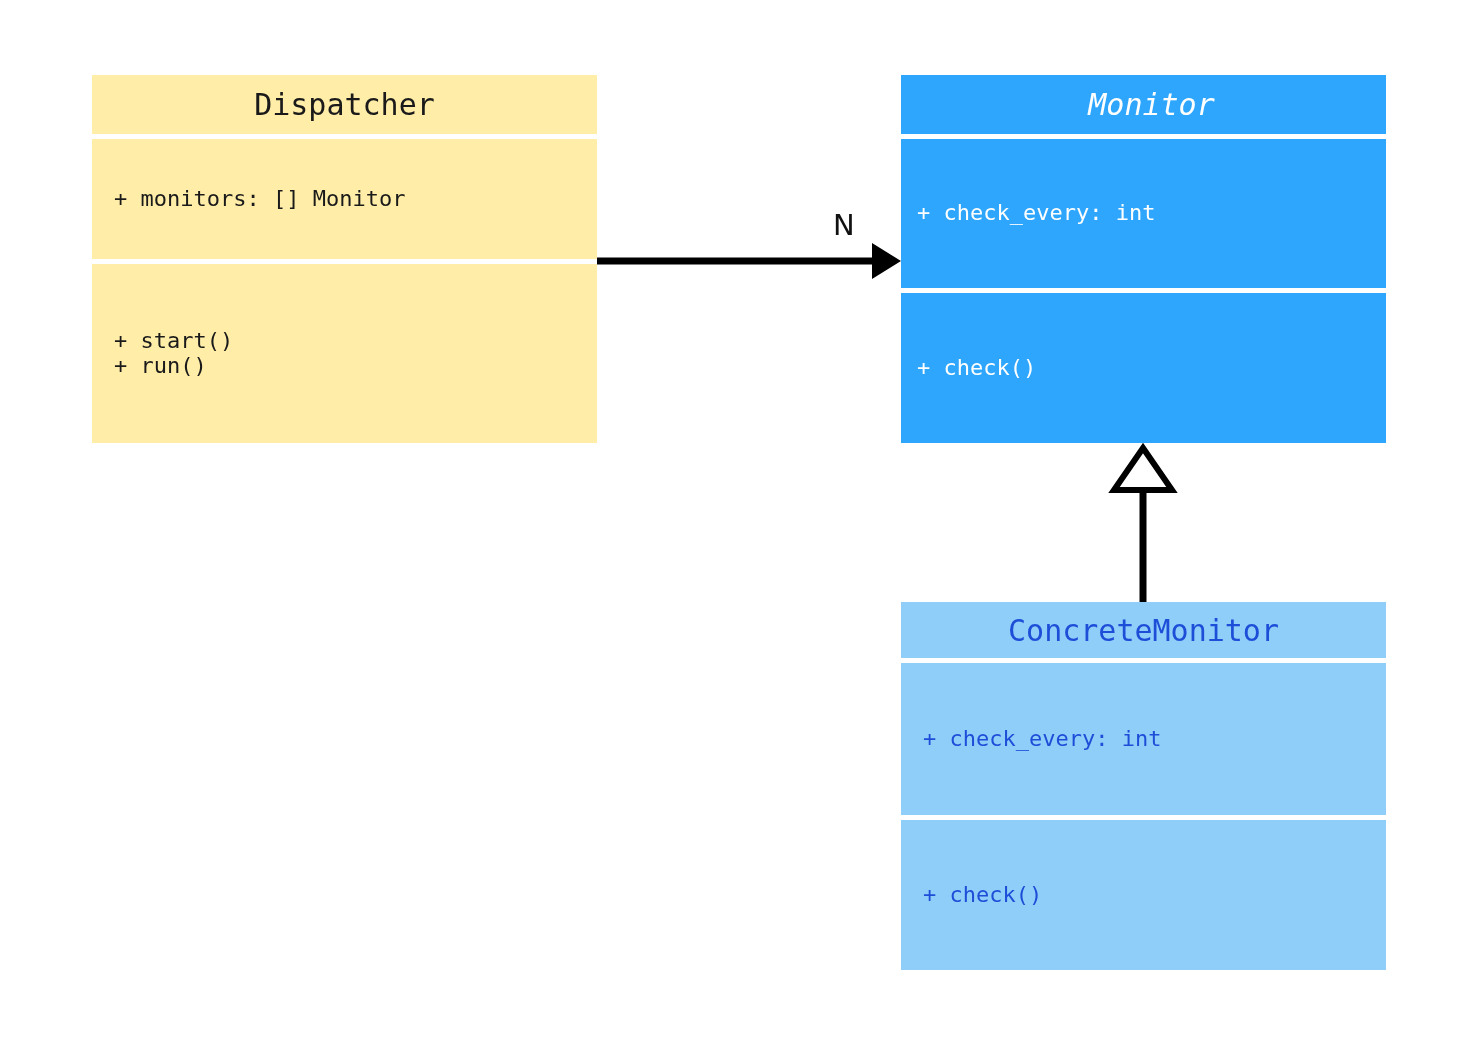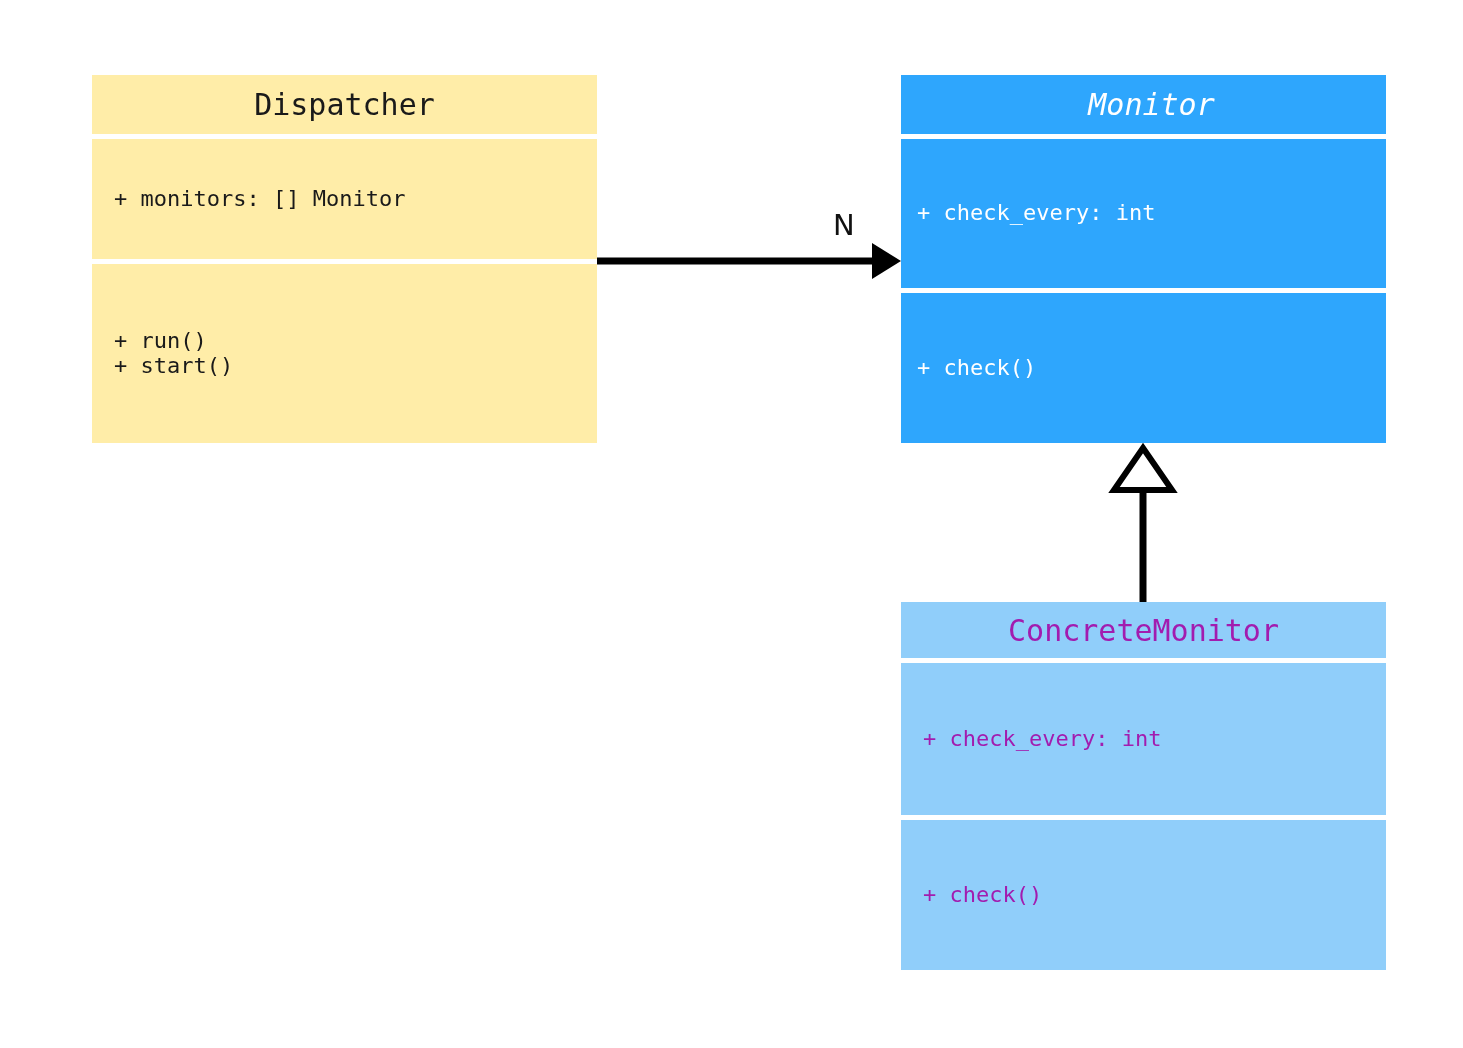--- a/index.html
+++ b/index.html
@@ -61,21 +61,21 @@
     background: #2ea6fd;
     color: #ffffff;
     padding-left: 16px;
   }
   .cls-monitor .uml-title {
     font-style: italic;
   }
   
   .cls-concrete .uml-compartment {
     background: #90cefa;
-    color: #a21caf;
+    color: #1d4ed8;
   }
 
   
   .connector-svg {
     position: absolute;
     left: 0;
     top: 0;
     width: 1463px;
     height: 1048px;
     pointer-events: none;
@@ -96,22 +96,22 @@
 <div id="canvas">
 
   <div class="uml-class cls-dispatcher" style="left:76px; top:75px; width:521px; height:368px;padding-left:16px;">
     <div class="uml-compartment uml-title" style="height:59px;">Dispatcher</div>
     <div style="height:5px;"></div>
     <div class="uml-compartment uml-members" style="height:120px;">
       <div class="uml-member-line">+ monitors: [] Monitor</div>
     </div>
     <div style="height:5px;"></div>
     <div class="uml-compartment uml-members" style="height:179px;">
+      <div class="uml-member-line">+ start()</div>
       <div class="uml-member-line">+ run()</div>
-      <div class="uml-member-line">+ start()</div>
     </div>
   </div>
 
   <div class="uml-class cls-monitor" style="left:901px; top:75px; width:485px; height:368px;">
     <div class="uml-compartment uml-title" style="height:59px;">Monitor</div>
     <div style="height:5px;"></div>
     <div class="uml-compartment uml-members" style="height:149px;">
       <div class="uml-member-line">+ check_every: int</div>
     </div>
     <div style="height:5px;"></div>

